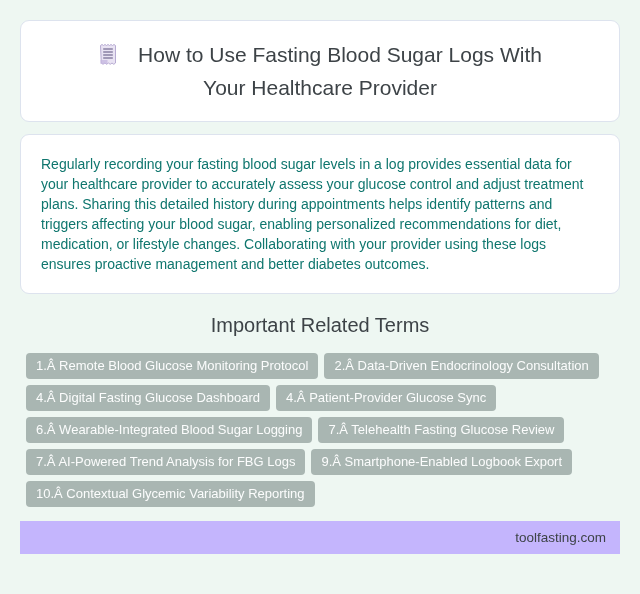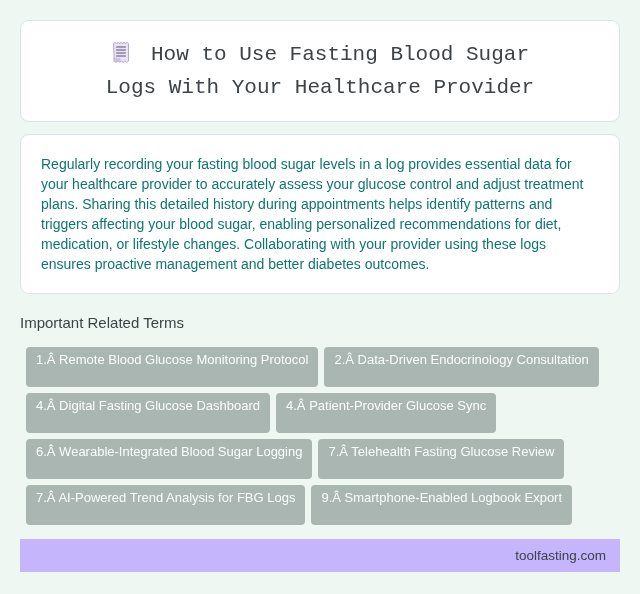--- a/index.html
+++ b/index.html
@@ -22,21 +22,20 @@
   .card {
     background: #ffffff;
     border: 1px solid #dde3ee;
     border-radius: 9px;
     box-sizing: border-box;
   }
   .title-card {
     padding: 17px 30px;
     text-align: center;
     margin-bottom: 12px;
-    font-family: Liberation Mono, monospace;
   }
   .page-title {
     margin: 0 auto;
     max-width: 465px;
     font-size: 21px;
     line-height: 33px;
     font-weight: 500;
     color: #3d4347;
   }
   .receipt-icon {
@@ -50,37 +49,38 @@
     padding: 19px 20px;
     margin-bottom: 20px;
   }
   .desc-text {
     margin: 0;
     font-size: 14px;
     line-height: 20px;
     color: #0f766e;
   }
   .related-heading {
-    font-size: 15px;
+    text-align: center;
+    font-size: 20px;
     font-weight: 500;
     color: #3d4347;
     margin: 0 0 16px 0;
   }
   .chips {
     display: flex;
     flex-wrap: wrap;
     gap: 6px;
     margin: 0 0 0 6px;
   }
   .chip {
     background: #a9b6b2;
     color: #fcfdfd;
     font-size: 13px;
     font-weight: 400;
-    height: 40px;
+    height: 26px;
     line-height: 26px;
     padding: 0 10px;
     border-radius: 4px;
     white-space: nowrap;
     cursor: pointer;
   }
   .footer {
     margin-top: 14px;
     background: #c4b5fd;
     height: 33px;
@@ -117,19 +117,20 @@
 
   <div class="chips">
     <span class="chip">1.Â Remote Blood Glucose Monitoring Protocol</span>
     <span class="chip">2.Â Data-Driven Endocrinology Consultation</span>
     <span class="chip">4.Â Digital Fasting Glucose Dashboard</span>
     <span class="chip">4.Â Patient-Provider Glucose Sync</span>
     <span class="chip">6.Â Wearable-Integrated Blood Sugar Logging</span>
     <span class="chip">7.Â Telehealth Fasting Glucose Review</span>
     <span class="chip">7.Â AI-Powered Trend Analysis for FBG Logs</span>
     <span class="chip">9.Â Smartphone-Enabled Logbook Export</span>
+    <span class="chip">10.Â Contextual Glycemic Variability Reporting</span>
   </div>
 
   <div class="footer">
     <span>toolfasting.com</span>
   </div>
 
 </div>
 
 </body></html>

